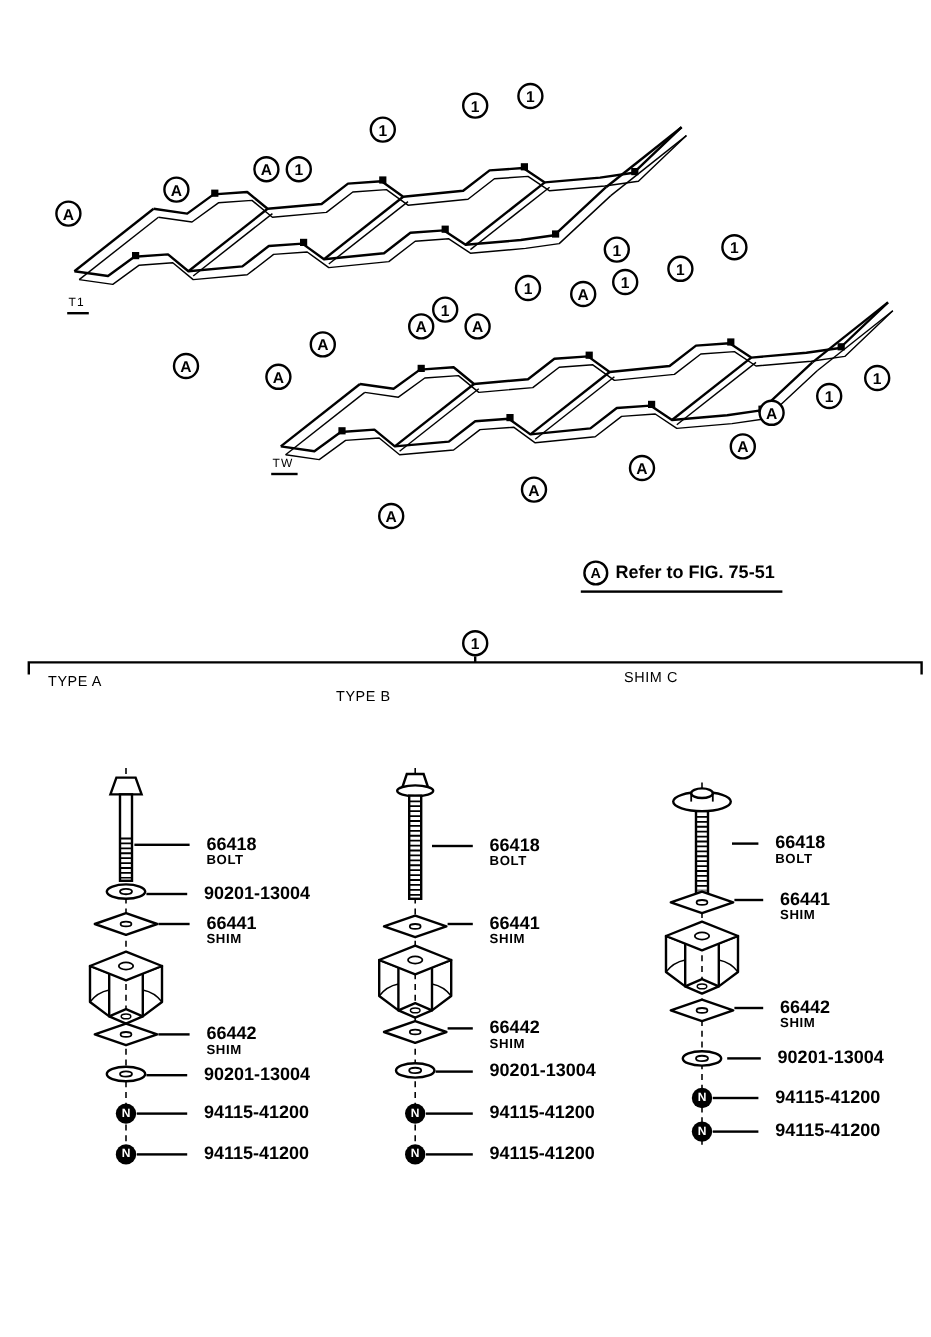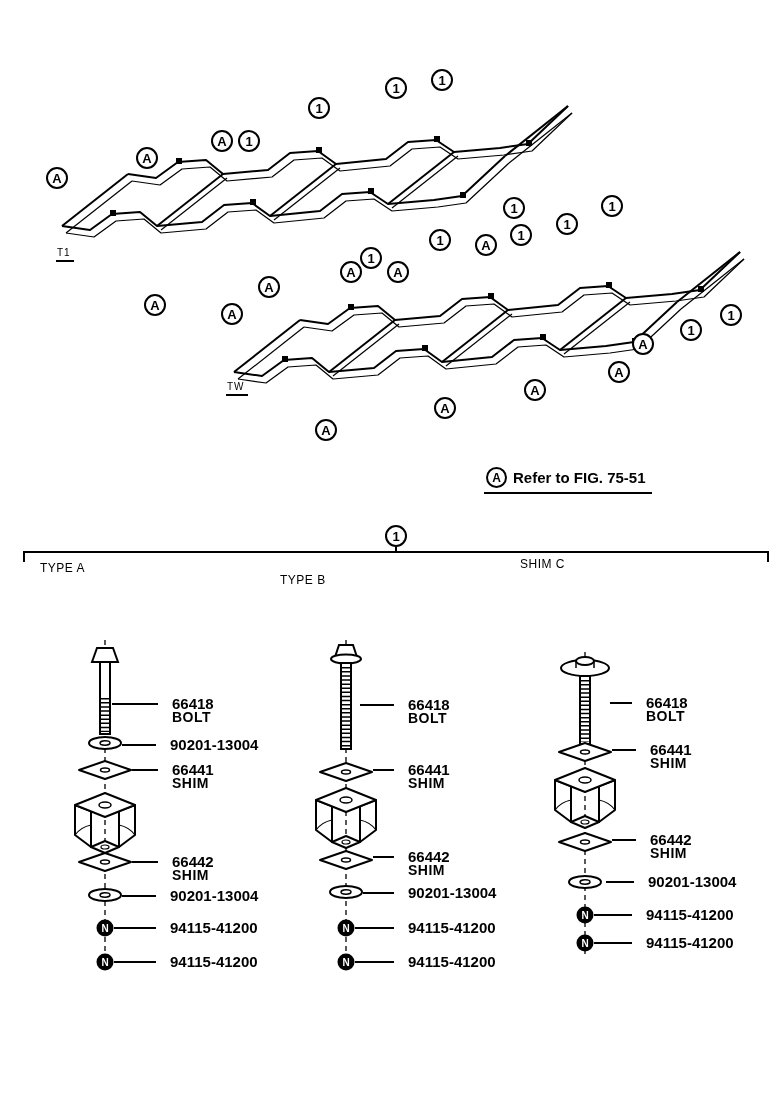--- a/index.html
+++ b/index.html
@@ -18,21 +18,21 @@
                  background:#fff;display:flex;align-items:center;justify-content:center;
                  font-weight:bold;font-size:12px;line-height:1;flex:0 0 auto;}
   .ptable{position:absolute;left:35px;top:580px;width:710px;height:462px;border:2px solid #000;
           box-sizing:border-box;background:transparent;}
   .col-divider{position:absolute;top:0;bottom:0;width:2px;background:#000;}
   .type-label{position:absolute;font-weight:normal;font-size:12px;letter-spacing:0.5px;}
   .plabel{position:absolute;display:flex;align-items:flex-start;}
   .lead{display:inline-block;height:0;border-top:2px solid #000;margin-top:7px;flex:0 0 auto;}
   .ptext{margin-left:14px;}
   .pnum{display:block;font-weight:bold;font-size:15px;line-height:16px;white-space:nowrap;}
-  .psub{display:block;font-weight:bold;font-size:14px;line-height:10px;letter-spacing:0.5px;}
+  .psub{display:block;font-weight:bold;font-size:11px;line-height:10px;letter-spacing:0.5px;}
   .nut{position:absolute;width:17px;height:17px;border-radius:50%;background:#000;color:#fff;
        display:flex;align-items:center;justify-content:center;font-weight:bold;font-size:10px;
        transform:translate(-50%,-50%);line-height:1;}
   .figure-code{position:absolute;right:5px;bottom:2px;font-size:8px;font-weight:bold;letter-spacing:0.5px;}
 </style>
 </head>
 <body>
 
 <div class="page">
 

